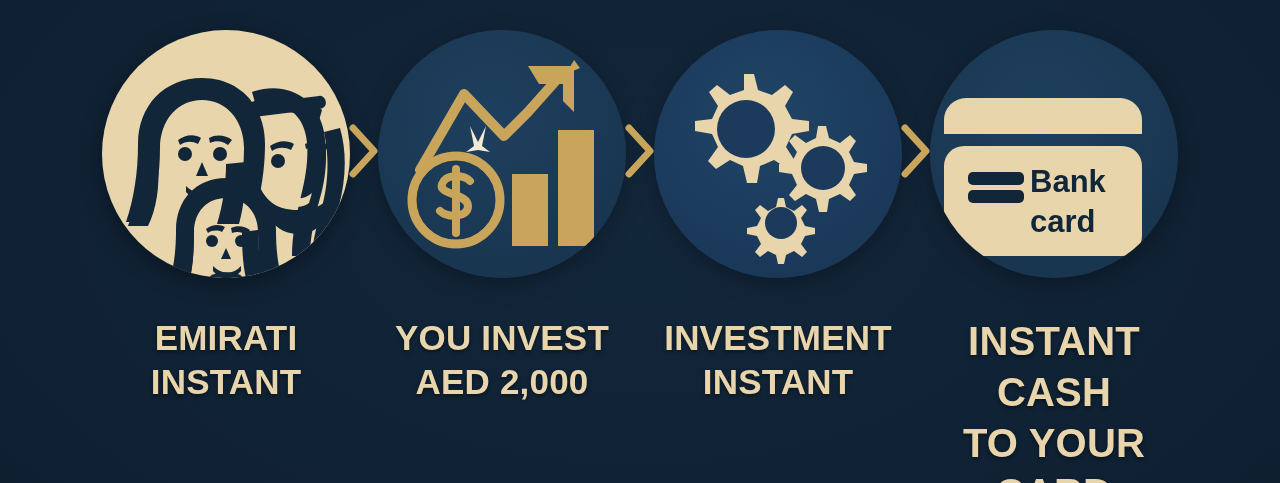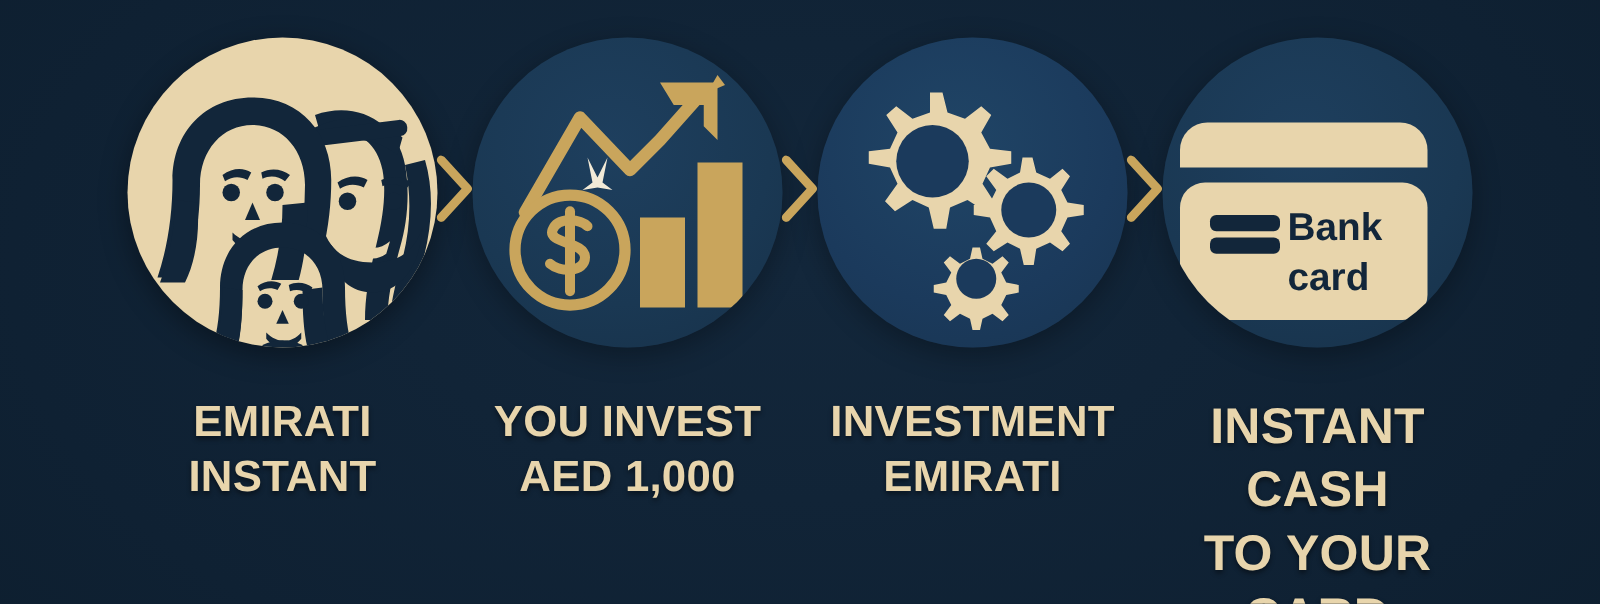--- a/index.html
+++ b/index.html
@@ -177,21 +177,21 @@
           <rect x="134" y="144" width="36" height="72" fill="#c9a55c"></rect>
           <rect x="180" y="100" width="36" height="116" fill="#c9a55c"></rect>
         </svg>
       </div>
       <div class="chevron">
         <svg width="34" height="54" viewBox="0 0 34 54" aria-hidden="true">
           <path d="M7 4 L28 27 L7 50" fill="none" stroke="#c9a55c" stroke-width="7" stroke-linecap="round" stroke-linejoin="round"></path>
         </svg>
       </div>
       <div class="step-label">YOU INVEST
-AED 1,000</div>
+AED 2,000</div>
     </div>
 
     <div class="step">
       <div class="icon-circle navy-b">
         <svg width="248" height="248" viewBox="0 0 248 248" aria-hidden="true">
           <g fill="#e8d5ac">
 
             <path d="M92 44
                      l10 0 l4 16 l14 5 l13 -10 l8 7 l-8 14 l7 13 l17 2 l0 10 l-17 3 l-6 13 l9 14 l-7 8 l-14 -9 l-14 6 l-3 17 l-10 0 l-4 -17 l-13 -6 l-14 9 l-8 -8 l10 -14 l-6 -13 l-17 -3 l0 -10 l17 -2 l6 -13 l-9 -14 l8 -7 l13 10 l14 -5 z" transform="translate(-2,0)"></path>
             <circle cx="92" cy="99" r="29" fill="#1b3a5c"></circle>
@@ -205,21 +205,21 @@
             <circle cx="127" cy="193" r="16" fill="#1b3a5c"></circle>
           </g>
         </svg>
       </div>
       <div class="chevron">
         <svg width="34" height="54" viewBox="0 0 34 54" aria-hidden="true">
           <path d="M7 4 L28 27 L7 50" fill="none" stroke="#c9a55c" stroke-width="7" stroke-linecap="round" stroke-linejoin="round"></path>
         </svg>
       </div>
       <div class="step-label">INVESTMENT
-EMIRATI</div>
+INSTANT</div>
     </div>
 
     <div class="step">
       <div class="icon-circle navy-a">
         <svg width="248" height="248" viewBox="0 0 248 248" aria-hidden="true">
 
           <path d="M36 68 h154 a22 22 0 0 1 22 22 v14 h-198 v-14 a22 22 0 0 1 22 -22 z" fill="#e8d5ac"></path>
 
           <rect x="14" y="116" width="198" height="110" rx="20" fill="#e8d5ac"></rect>
 

